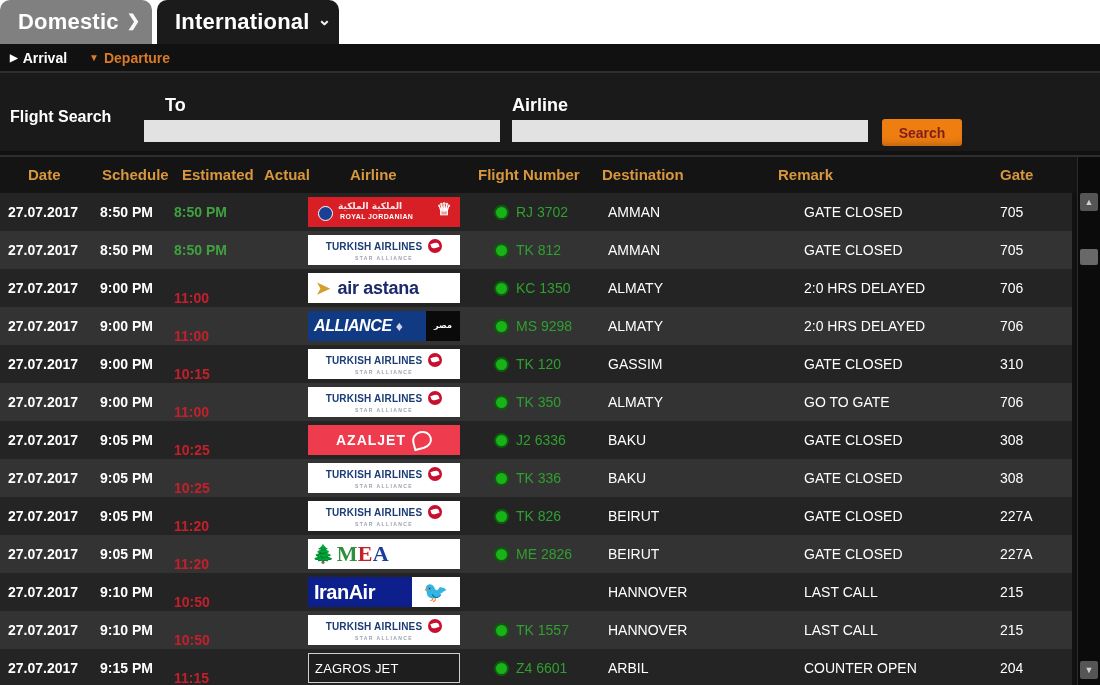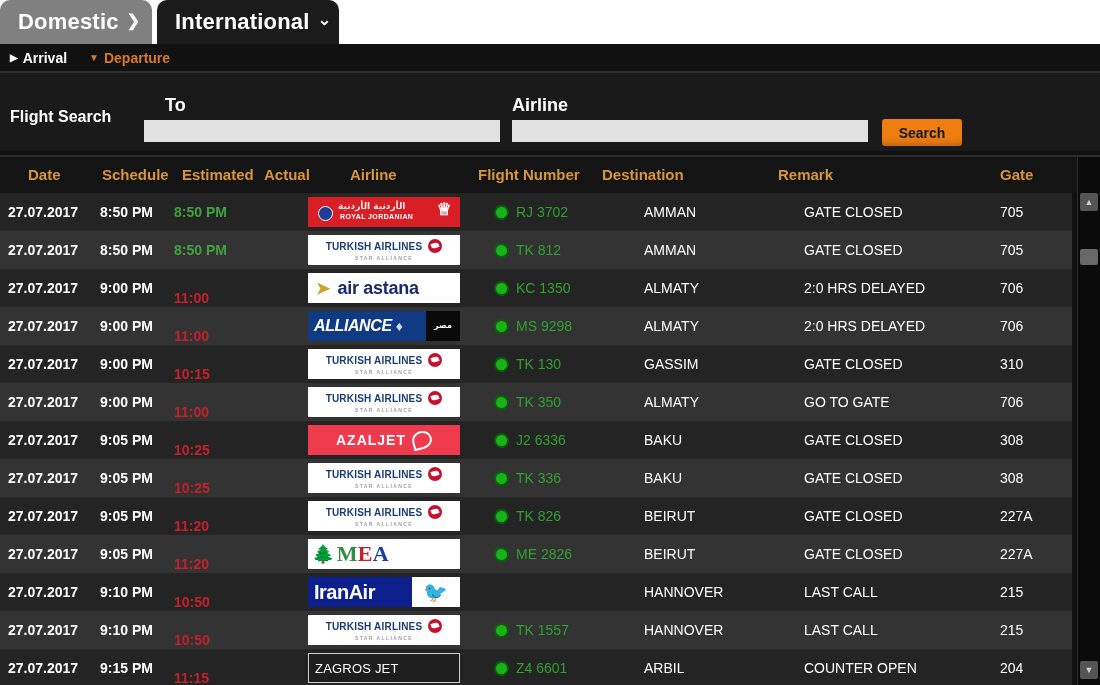--- a/index.html
+++ b/index.html
@@ -49,21 +49,21 @@
   .txtfield{
     position:absolute;height:22px;background:#e2e2e2;border:0;outline:0;
     font-family:"Liberation Sans", sans-serif;font-size:13px;color:#222;padding:0 5px;
     box-sizing:border-box;
   }
   .fld-to{left:144px;top:120px;width:356px;}
   .fld-airline{left:512px;top:120px;width:356px;}
   .searchbtn{
     position:absolute;left:882px;top:119px;width:80px;height:27px;
     background:#ef7e11;border:0;border-radius:3px;
-    color:#0f172a;font-family:"Liberation Sans", sans-serif;
+    color:#7f1d1d;font-family:"Liberation Sans", sans-serif;
     font-size:14px;font-weight:bold;cursor:pointer;
     box-shadow:inset 0 -8px 10px -8px rgba(0,0,0,.35);
   }
 
   .hr-mid{position:absolute;left:0;top:155px;width:1100px;height:2px;background:#2e2e2e;}
 
   
   .board{position:absolute;left:0;top:157px;width:1100px;height:528px;background:#111;}
   .thead{position:relative;height:36px;background:#141414;}
   .th{position:absolute;top:9px;font-size:15px;font-weight:bold;color:#d8973c;white-space:nowrap;}
@@ -76,21 +76,21 @@
         font-size:14px;color:#ffffff;white-space:nowrap;}
   .c-date{left:8px;width:92px;font-weight:bold;}
   .c-sched{left:100px;width:80px;font-weight:bold;}
   .c-est{left:174px;width:58px;}
   .c-est.ontime{color:#3fa23f;font-weight:bold;}
   .c-est.late{color:#c4202b;font-weight:bold;line-height:15px;
               display:block;padding-top:22px;box-sizing:border-box;white-space:normal;}
   .c-actual{left:264px;width:40px;}
   .c-logo{left:308px;width:154px;top:3px;height:32px;}
   .c-flight{left:494px;width:100px;color:#2fa02f;}
-  .c-dest{left:644px;width:150px;}
+  .c-dest{left:608px;width:150px;}
   .c-remark{left:804px;width:200px;}
   .c-gate{left:1000px;width:62px;}
 
   .dot{
     display:inline-block;width:11px;height:11px;border-radius:50%;
     background:#19b219;border:2px solid #0d5d0d;margin-right:7px;flex:0 0 auto;
   }
 
   
   .logo{
@@ -207,21 +207,21 @@
     </div>
     <div class="tbody" id="tbody">
         <div class="row odd">
           <div class="cell c-date">27.07.2017</div>
           <div class="cell c-sched">8:50 PM</div>
           <div class="cell c-est ontime">8:50 PM</div>
           <div class="cell c-actual"></div>
           <div class="cell c-logo">
             <div class="logo logo-royal">
               <span class="rj-dot"></span>
-              <span class="rj-ar">الأردنية الأردنية</span>
+              <span class="rj-ar">الملكية الملكية</span>
               <span class="rj-en">ROYAL JORDANIAN</span>
               <span class="rj-crown">♕</span>
             </div>
           </div>
           <div class="cell c-flight">
             <span class="dot"></span>
             <span>RJ 3702</span>
           </div>
           <div class="cell c-dest">AMMAN</div>
           <div class="cell c-remark">GATE CLOSED</div>
@@ -297,21 +297,21 @@
             <div class="logo logo-turkish">
               <span class="tk-main">
                 <span class="tk-txt">TURKISH AIRLINES</span>
                 <span class="tk-mark"></span>
               </span>
               <span class="tk-sub">STAR ALLIANCE</span>
             </div>
           </div>
           <div class="cell c-flight">
             <span class="dot"></span>
-            <span>TK 130</span>
+            <span>TK 120</span>
           </div>
           <div class="cell c-dest">GASSIM</div>
           <div class="cell c-remark">GATE CLOSED</div>
           <div class="cell c-gate">310</div>
         </div>
         <div class="row even">
           <div class="cell c-date">27.07.2017</div>
           <div class="cell c-sched">9:00 PM</div>
           <div class="cell c-est late">11:00<br>PM</div>
           <div class="cell c-actual"></div>

